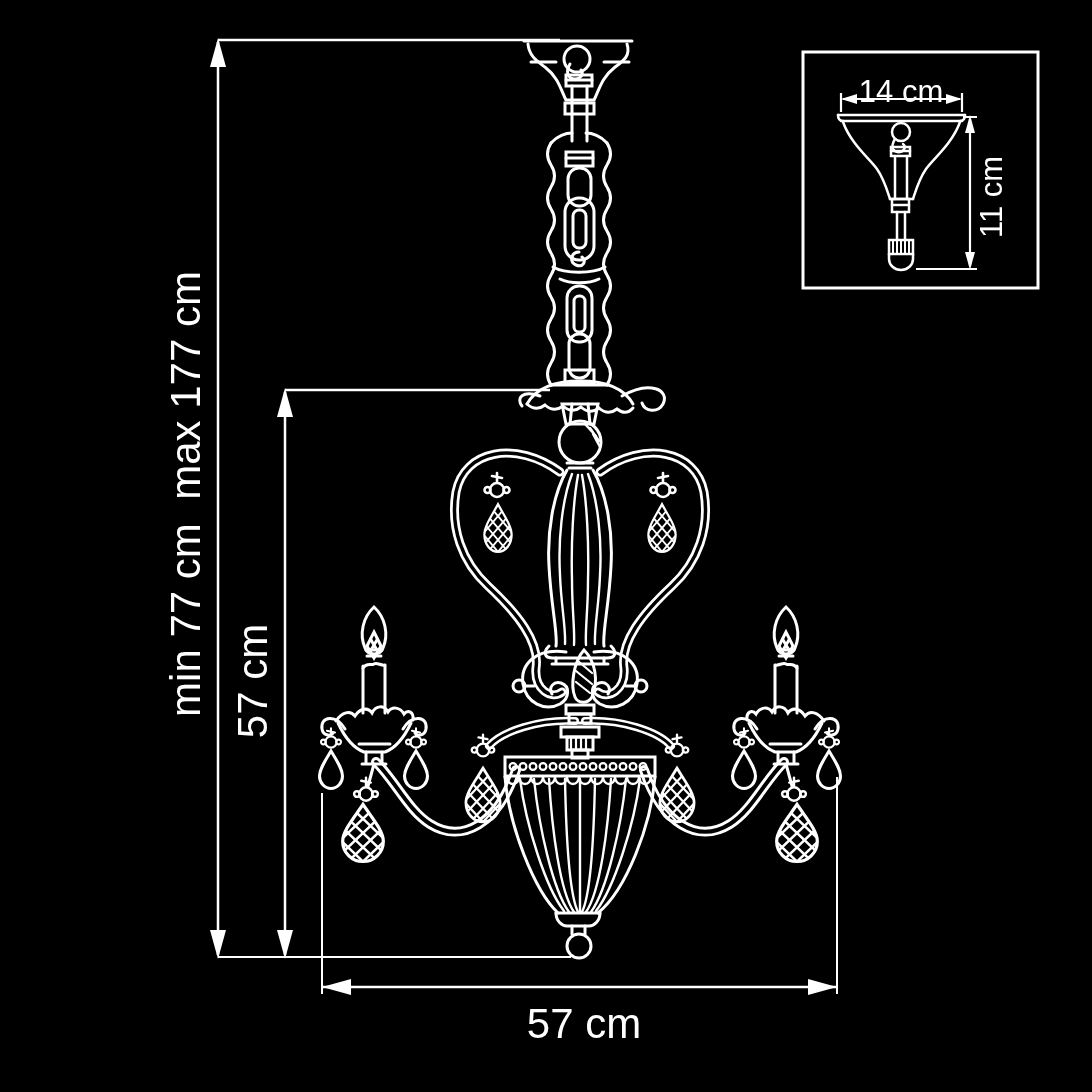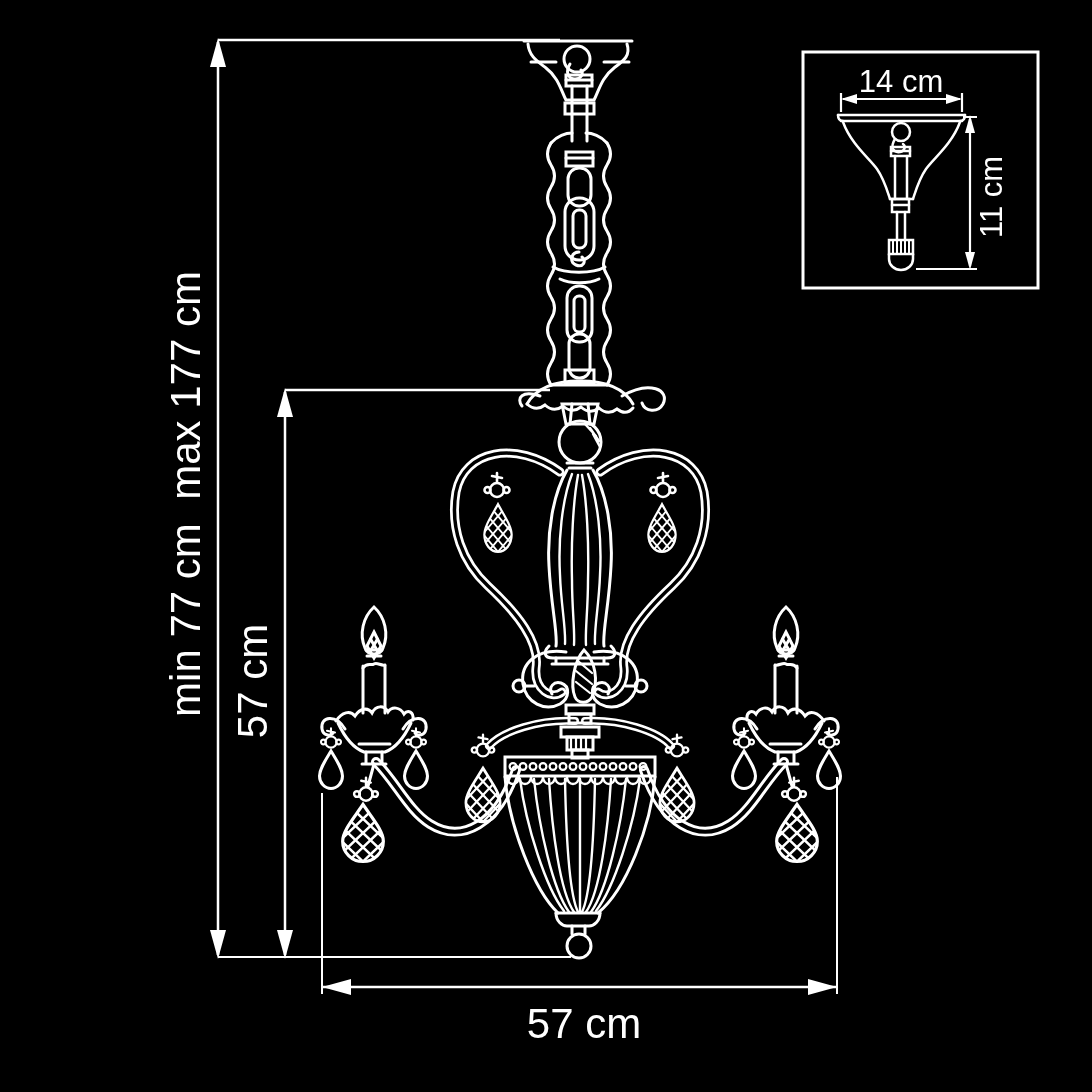--- a/index.html
+++ b/index.html
@@ -273,17 +273,17 @@
     </g>
   </g>
 </svg>
 
 <div class="lbl rot" style="left:186px;top:494px;">min 77 cm  max 177 cm</div>
 
 <div class="lbl rot" style="left:253px;top:681px;">57 cm</div>
 
 <div class="lbl" style="left:584px;top:1024px;">57 cm</div>
 
-<div class="lbl small" style="left:901px;top:81px;">14 cm</div>
+<div class="lbl small" style="left:901px;top:91px;">14 cm</div>
 
 <div class="lbl small rot" style="left:991px;top:197px;">11 cm</div>
 
 </div>
 
 </body></html>

